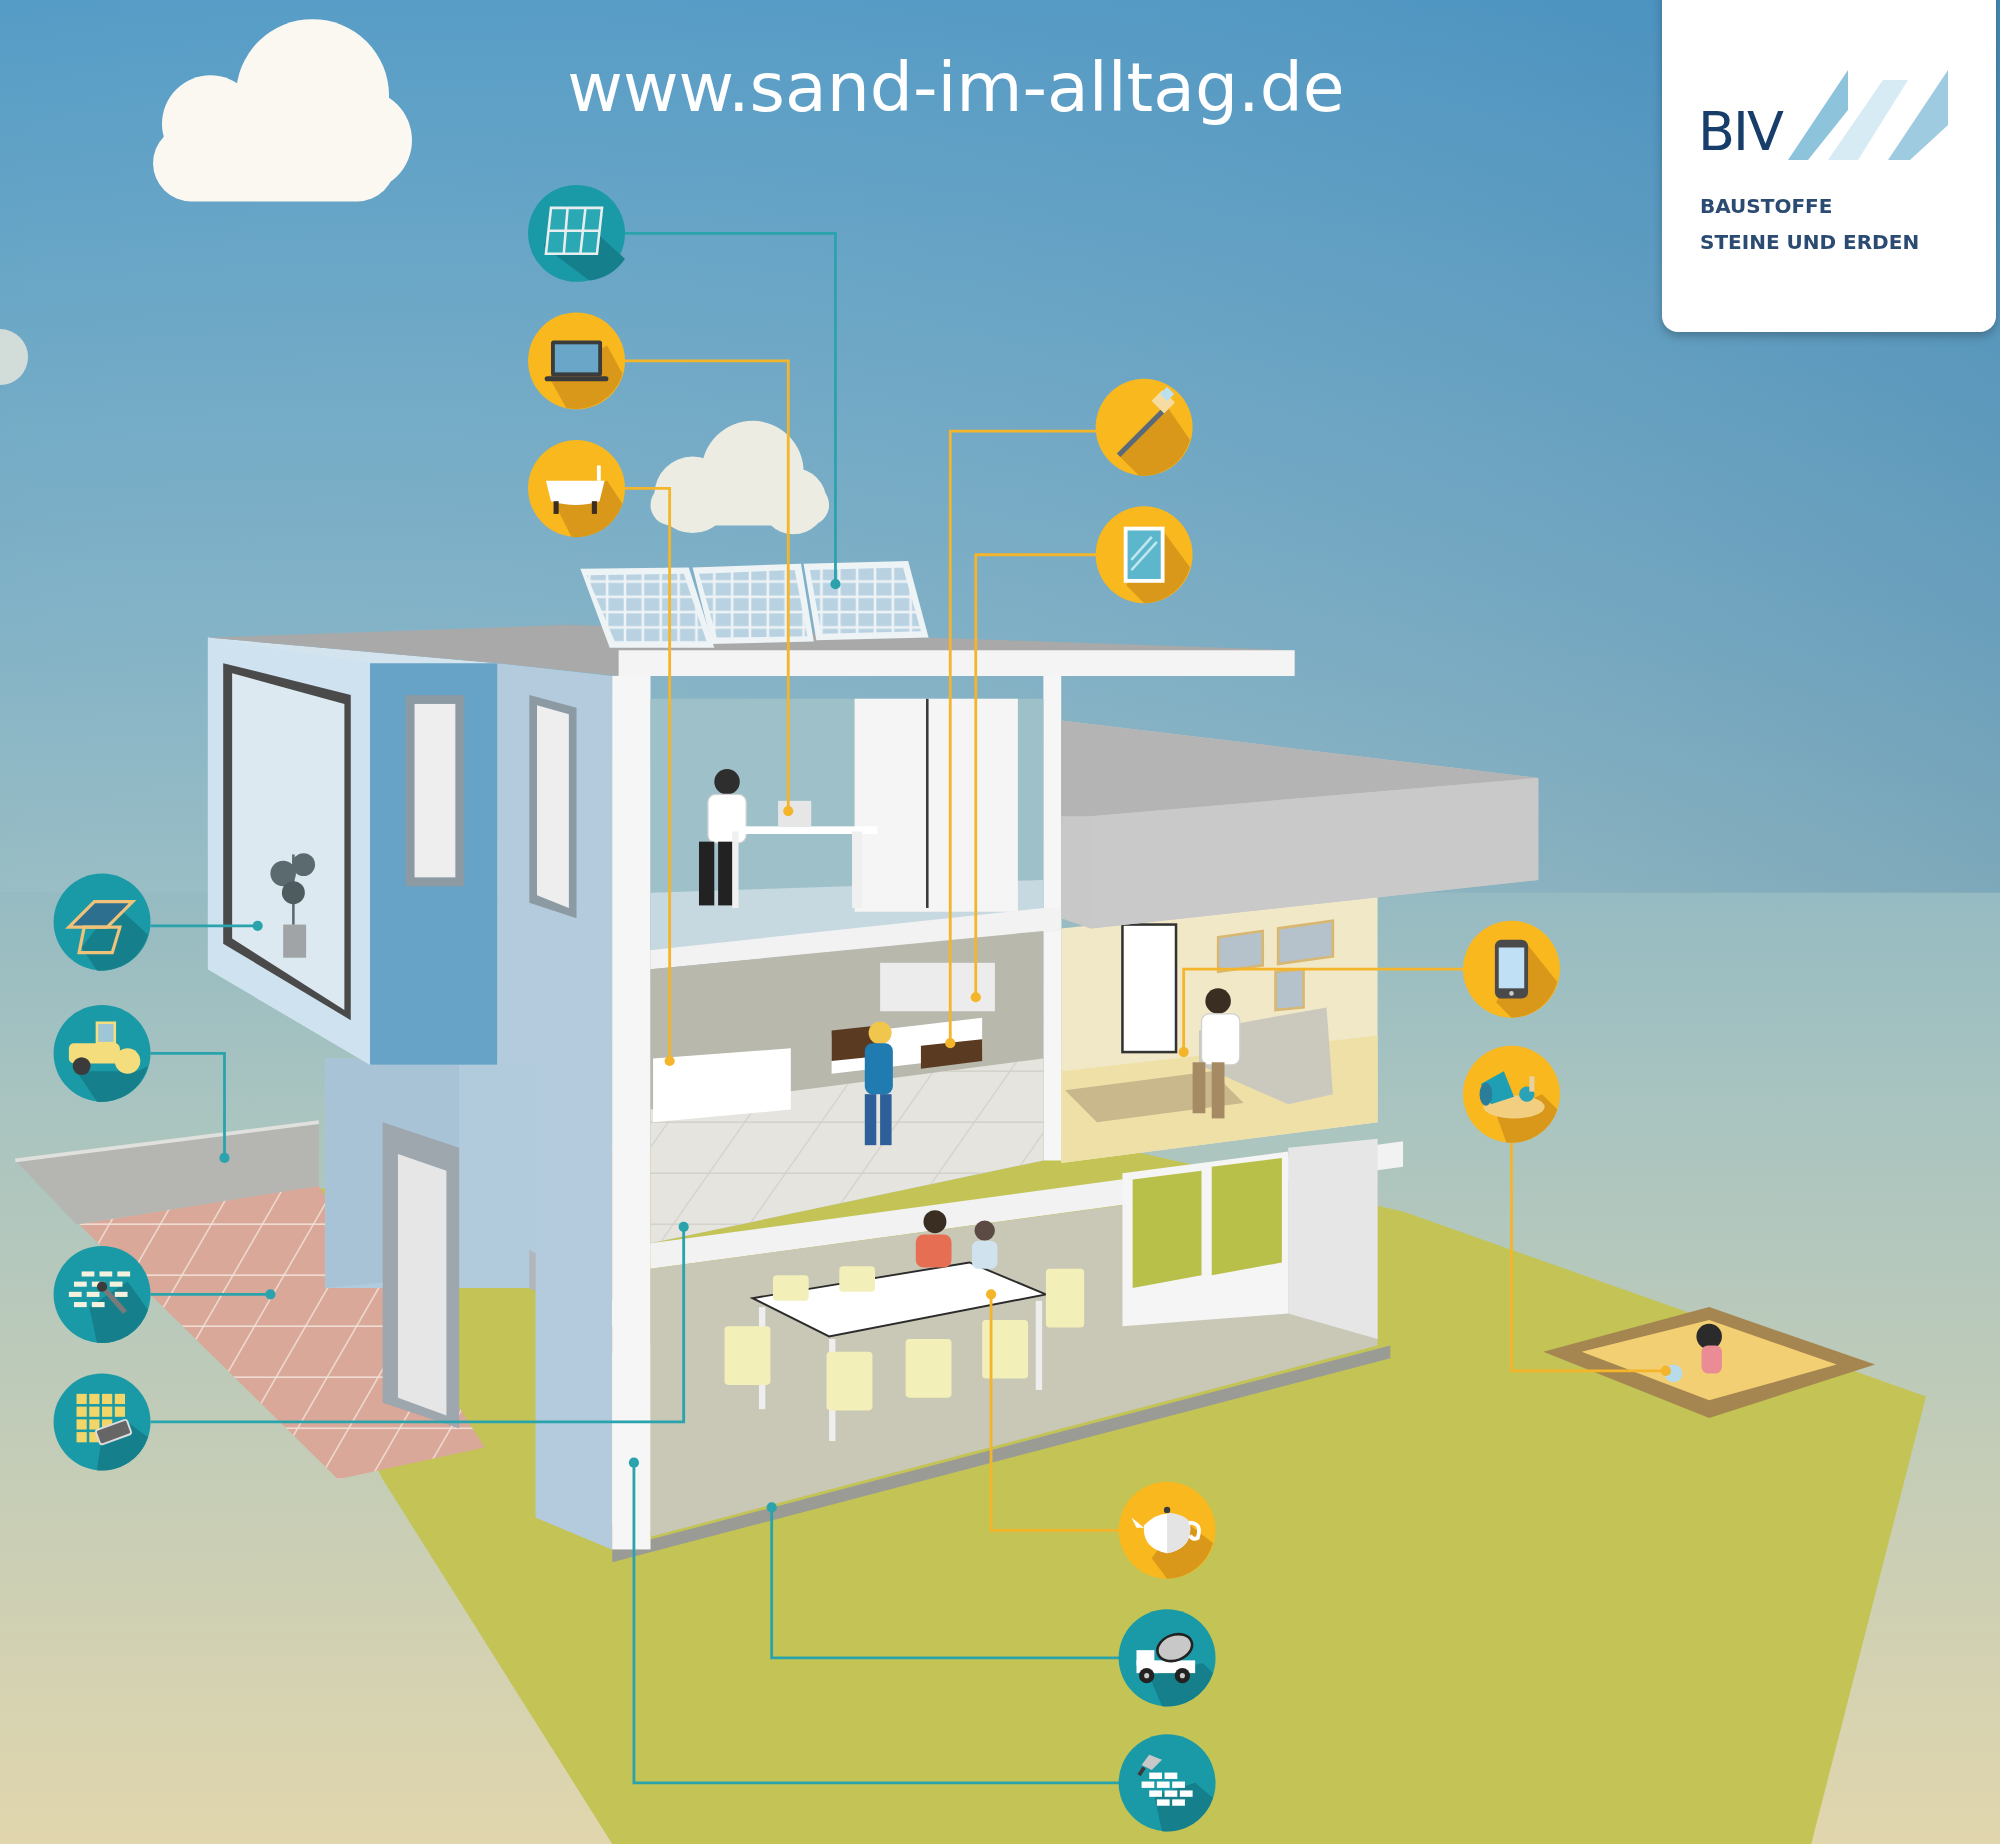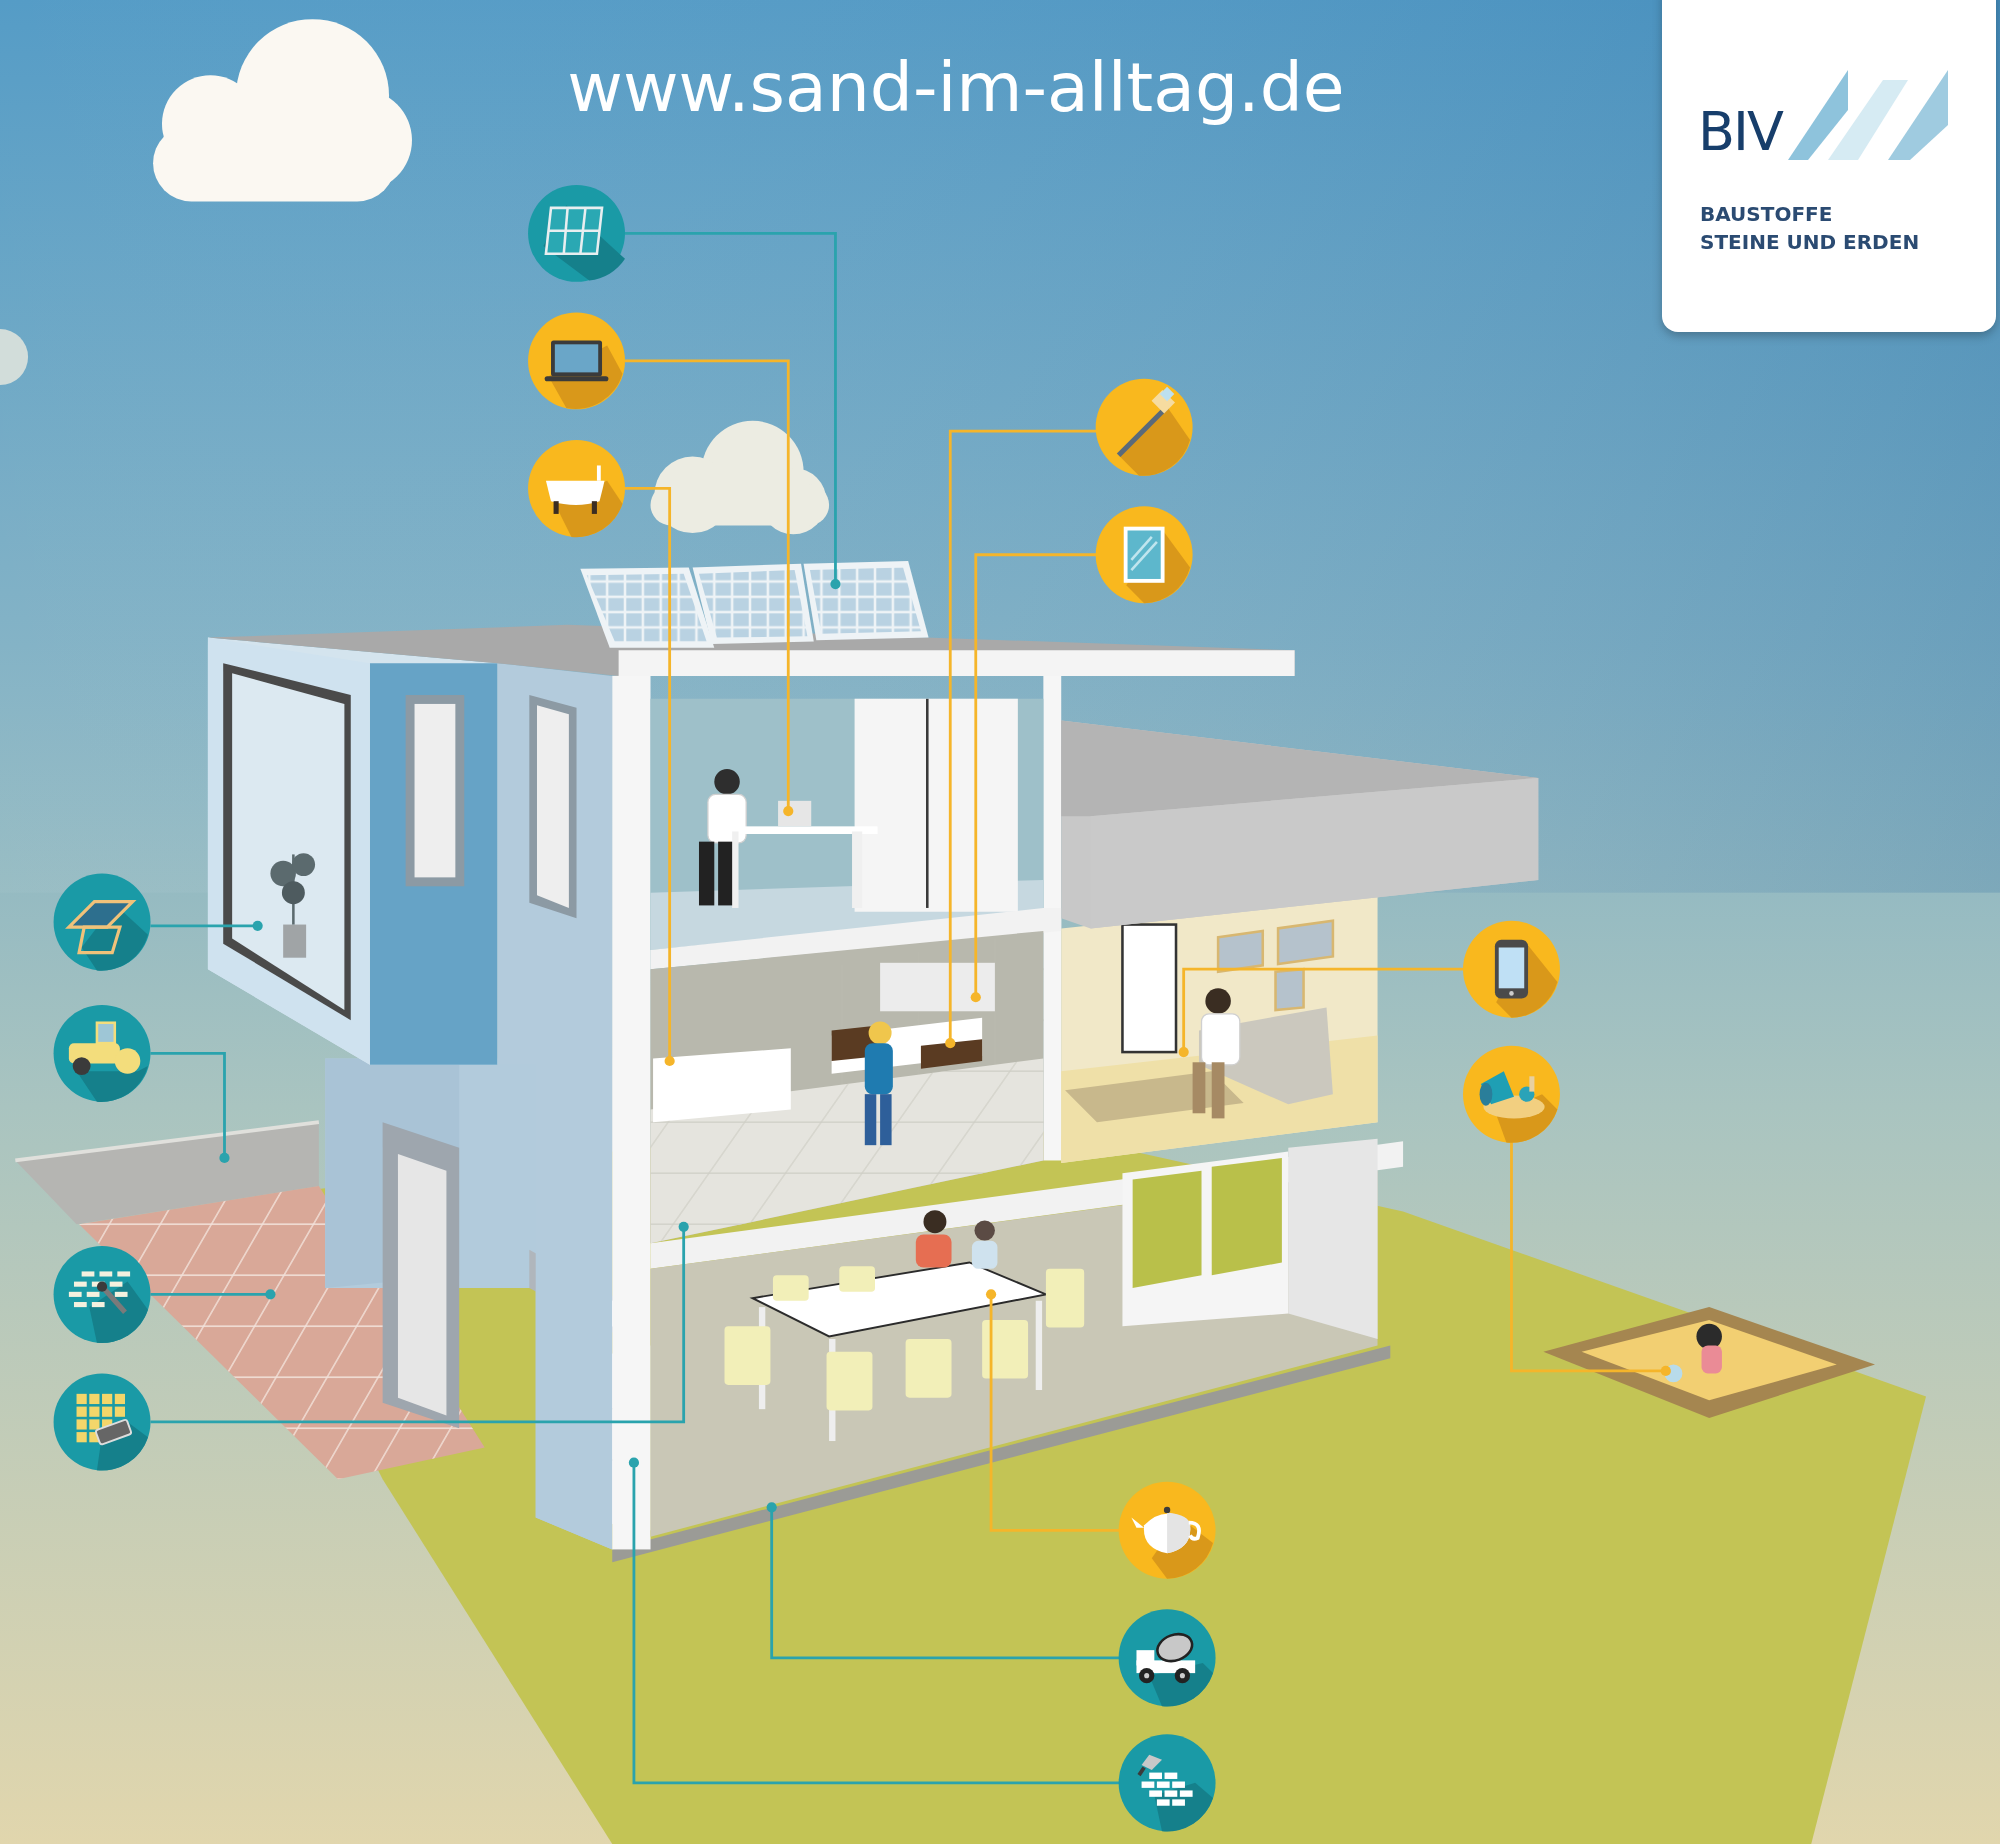--- a/index.html
+++ b/index.html
@@ -17,21 +17,21 @@
   }
   .logo-mark { position: absolute; left: 36px; top: 60px; width: 270px; height: 140px; }
   .logo-bigtext {
     position: absolute; left: 36px; top: 110px; font-family: "DejaVu Sans", sans-serif;
     font-size: 54px; color: #173e6b; font-weight: normal; letter-spacing: -2px;
   }
   .logo-sub {
     position: absolute; left: 38px; font-family: "DejaVu Sans", sans-serif;
     font-size: 20px; font-weight: bold; color: #2b4b72; letter-spacing: 0px;
   }
-  .logo-sub.l1 { top: 212px; text-align: center; }
+  .logo-sub.l1 { top: 204px; text-align: center; }
   .logo-sub.l2 { top: 240px; }
   .hotspot { cursor: pointer; }
 </style>
 </head>
 <body>
 
 <div id="stage">
 
 <svg class="scene" viewBox="0 0 1568 1446" preserveAspectRatio="none">
   <defs>

